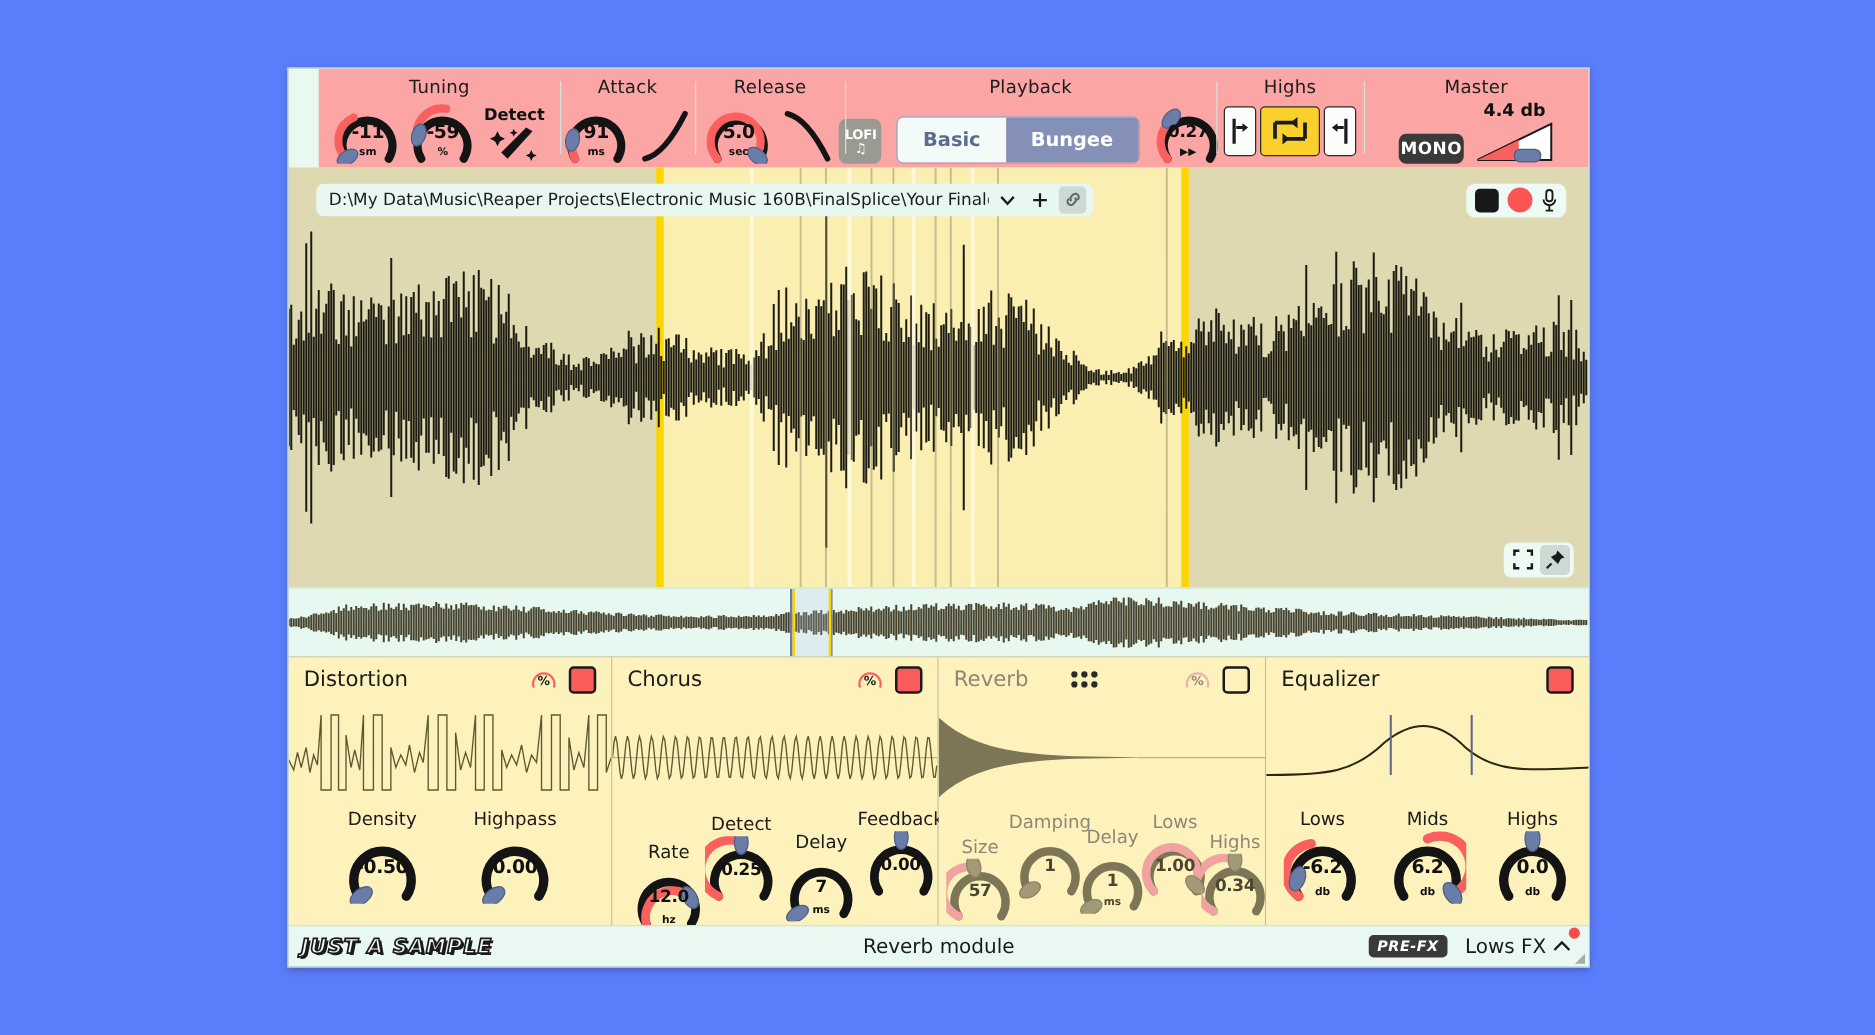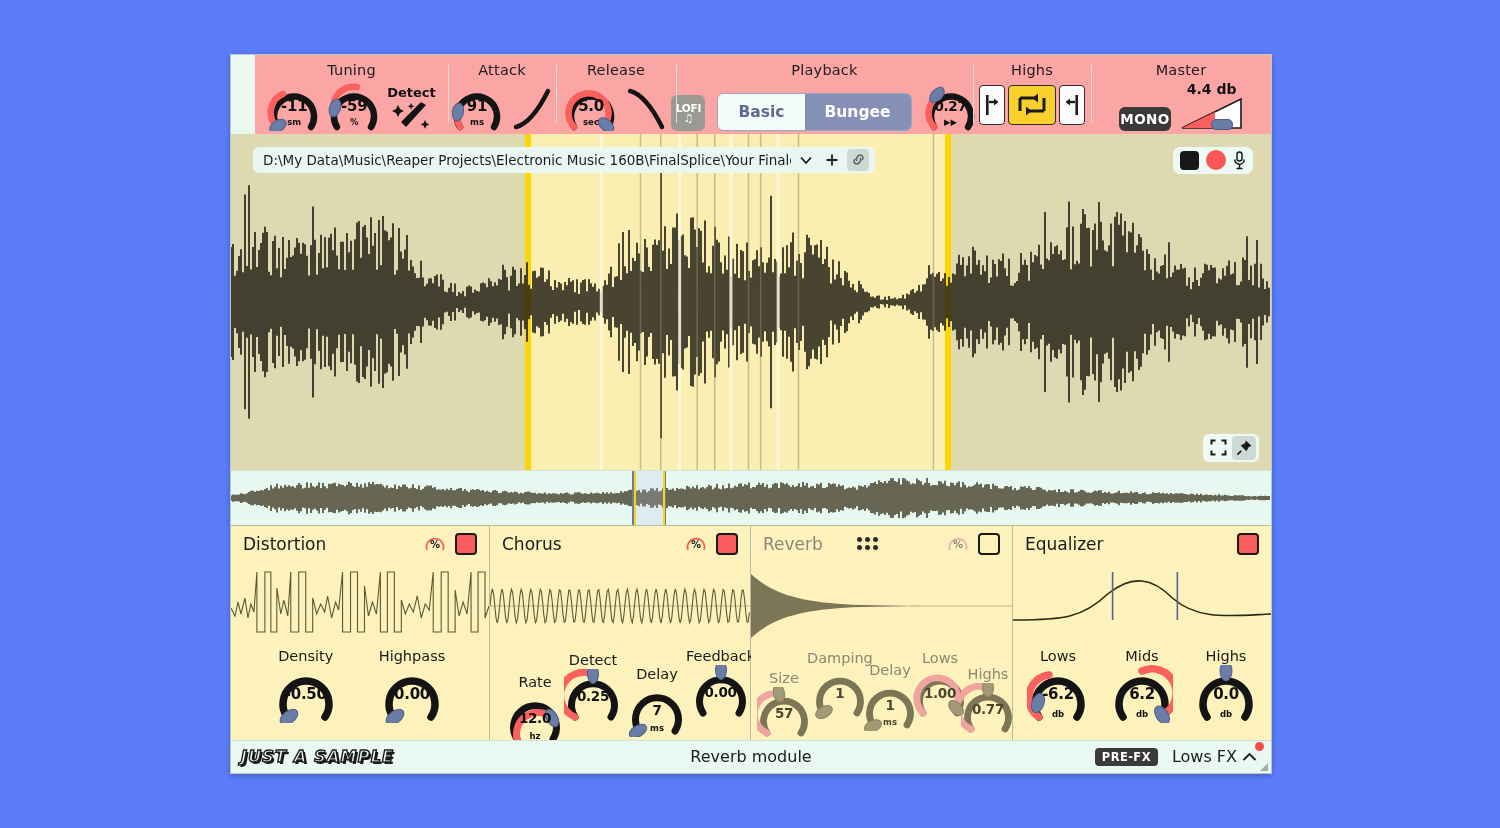--- a/index.html
+++ b/index.html
@@ -145,21 +145,21 @@
             border-top:1px solid #cfe2dc; padding:0 10px; position:relative;}
   .logo {
     font-family:"DejaVu Sans", sans-serif; font-size:16px; font-weight:700; font-style:italic;
     letter-spacing:1.2px; color:#f2fbf7; -webkit-text-stroke:1.4px #1b1b1b;
     text-shadow: 2px 2px 0 #1b1b1b;
   }
   .status { position:absolute; left:0; right:0; text-align:center; font-size:16px; color:#1b1b1b;
             pointer-events:none;}
   .foot-right { margin-left:auto; display:flex; align-items:center; gap:14px; z-index:2;}
   .prefx { background:#3a3a38;color:#fff;border-radius:4px;padding:2px 7px;font-size:11.5px;
-           font-weight:700;letter-spacing:.4px;cursor:pointer;}
+           font-weight:700;letter-spacing:.4px;cursor:pointer;font-style:italic;}
   .hidefx { font-size:16px;color:#1b1b1b;display:flex;align-items:center;gap:5px;cursor:pointer;
             position:relative;padding-right:4px;}
   .reddot { position:absolute;right:-3px;top:-5px;width:9px;height:9px;border-radius:50%;background:#fa4a4a;}
   .resize-grip { position:absolute; right:2px; bottom:1px; width:10px;height:10px;}
 </style>
 </head>
 <body>
 
 <div id="plugin">
 
@@ -564,21 +564,21 @@
             </div>
           </div>
           <div class="kgroup" style="left:210px;top:22px;">
             <div class="klabel">Highs</div>
             <div class="knob small">
               <svg width="54" height="52" viewBox="0 0 54 52">
                 <path d="M10 46 A20.5 20.5 0 1 1 44 46" fill="none" stroke="#7d7656" stroke-width="6.8" stroke-linecap="round"></path>
                 <path d="M10 46 A20.5 20.5 0 0 1 27 5" fill="none" stroke="#f0a39f" stroke-width="6.8" stroke-linecap="round"></path>
                 <ellipse cx="27" cy="5" rx="9" ry="5.5" fill="#a29a76" stroke="#8b8364" stroke-width="1" transform="rotate(90 27 5)"></ellipse>
               </svg>
-              <div class="kval" style="color:#4a4632">0.77</div>
+              <div class="kval" style="color:#4a4632">0.34</div>
             </div>
           </div>
         </div>
       </div>
     </div>
 
     <div class="fx" style="flex:1">
       <div class="fx-head">
         <div class="fx-title">Equalizer</div>
         <div class="fx-spacer"></div>

